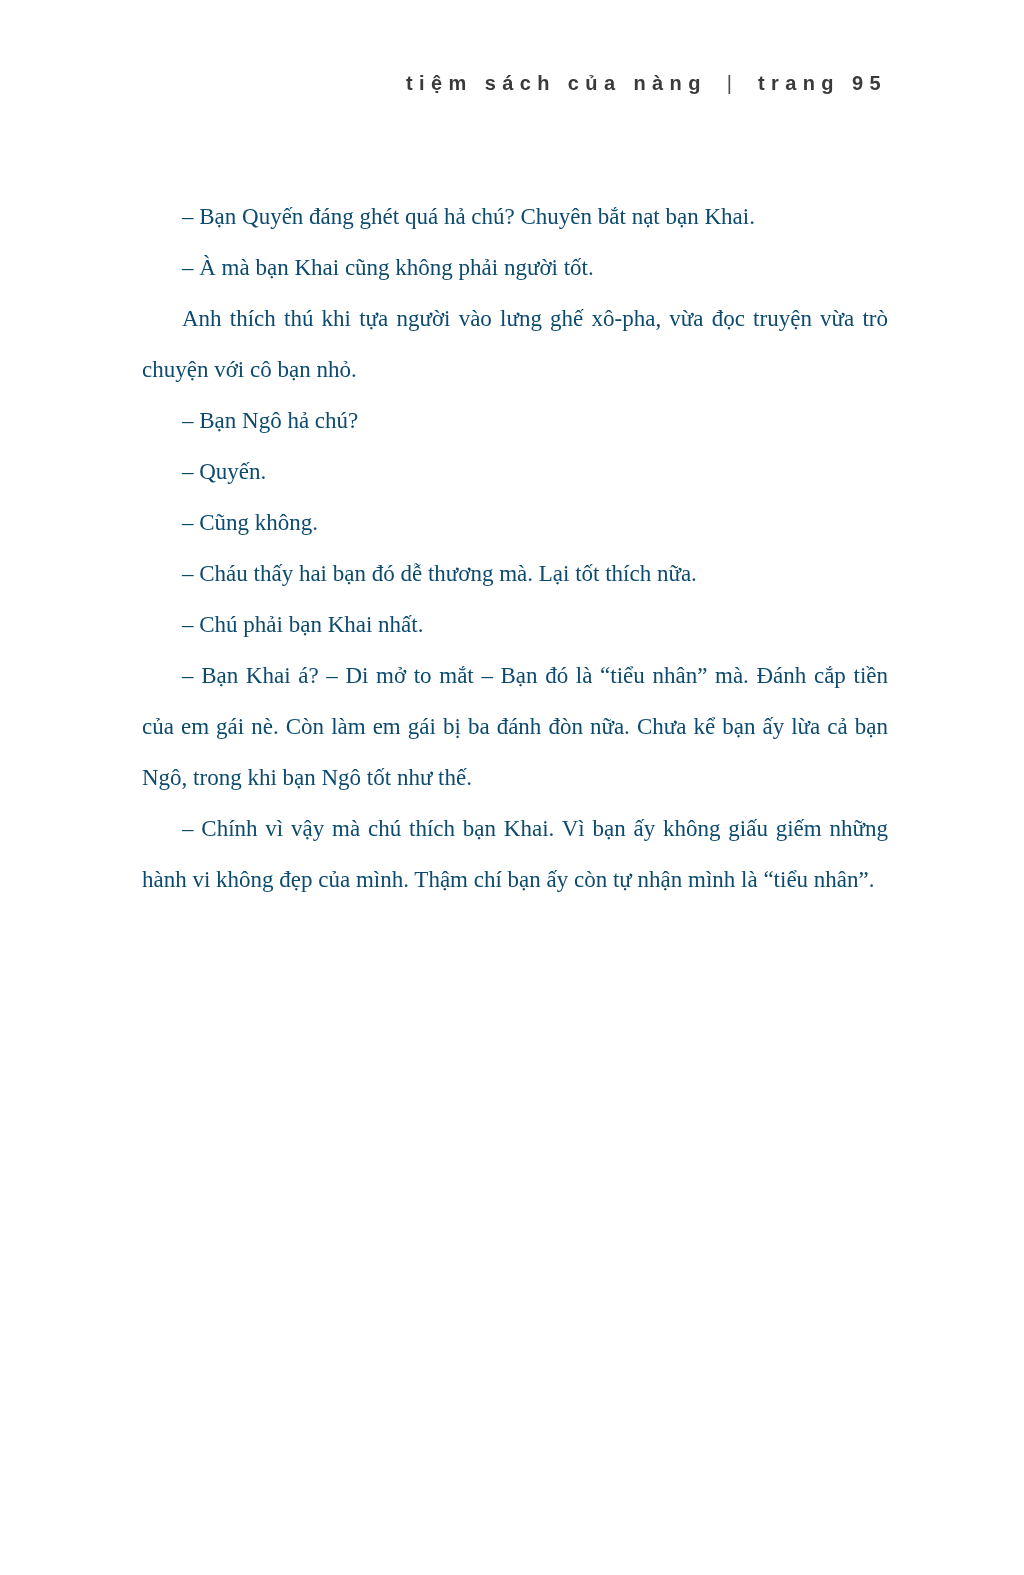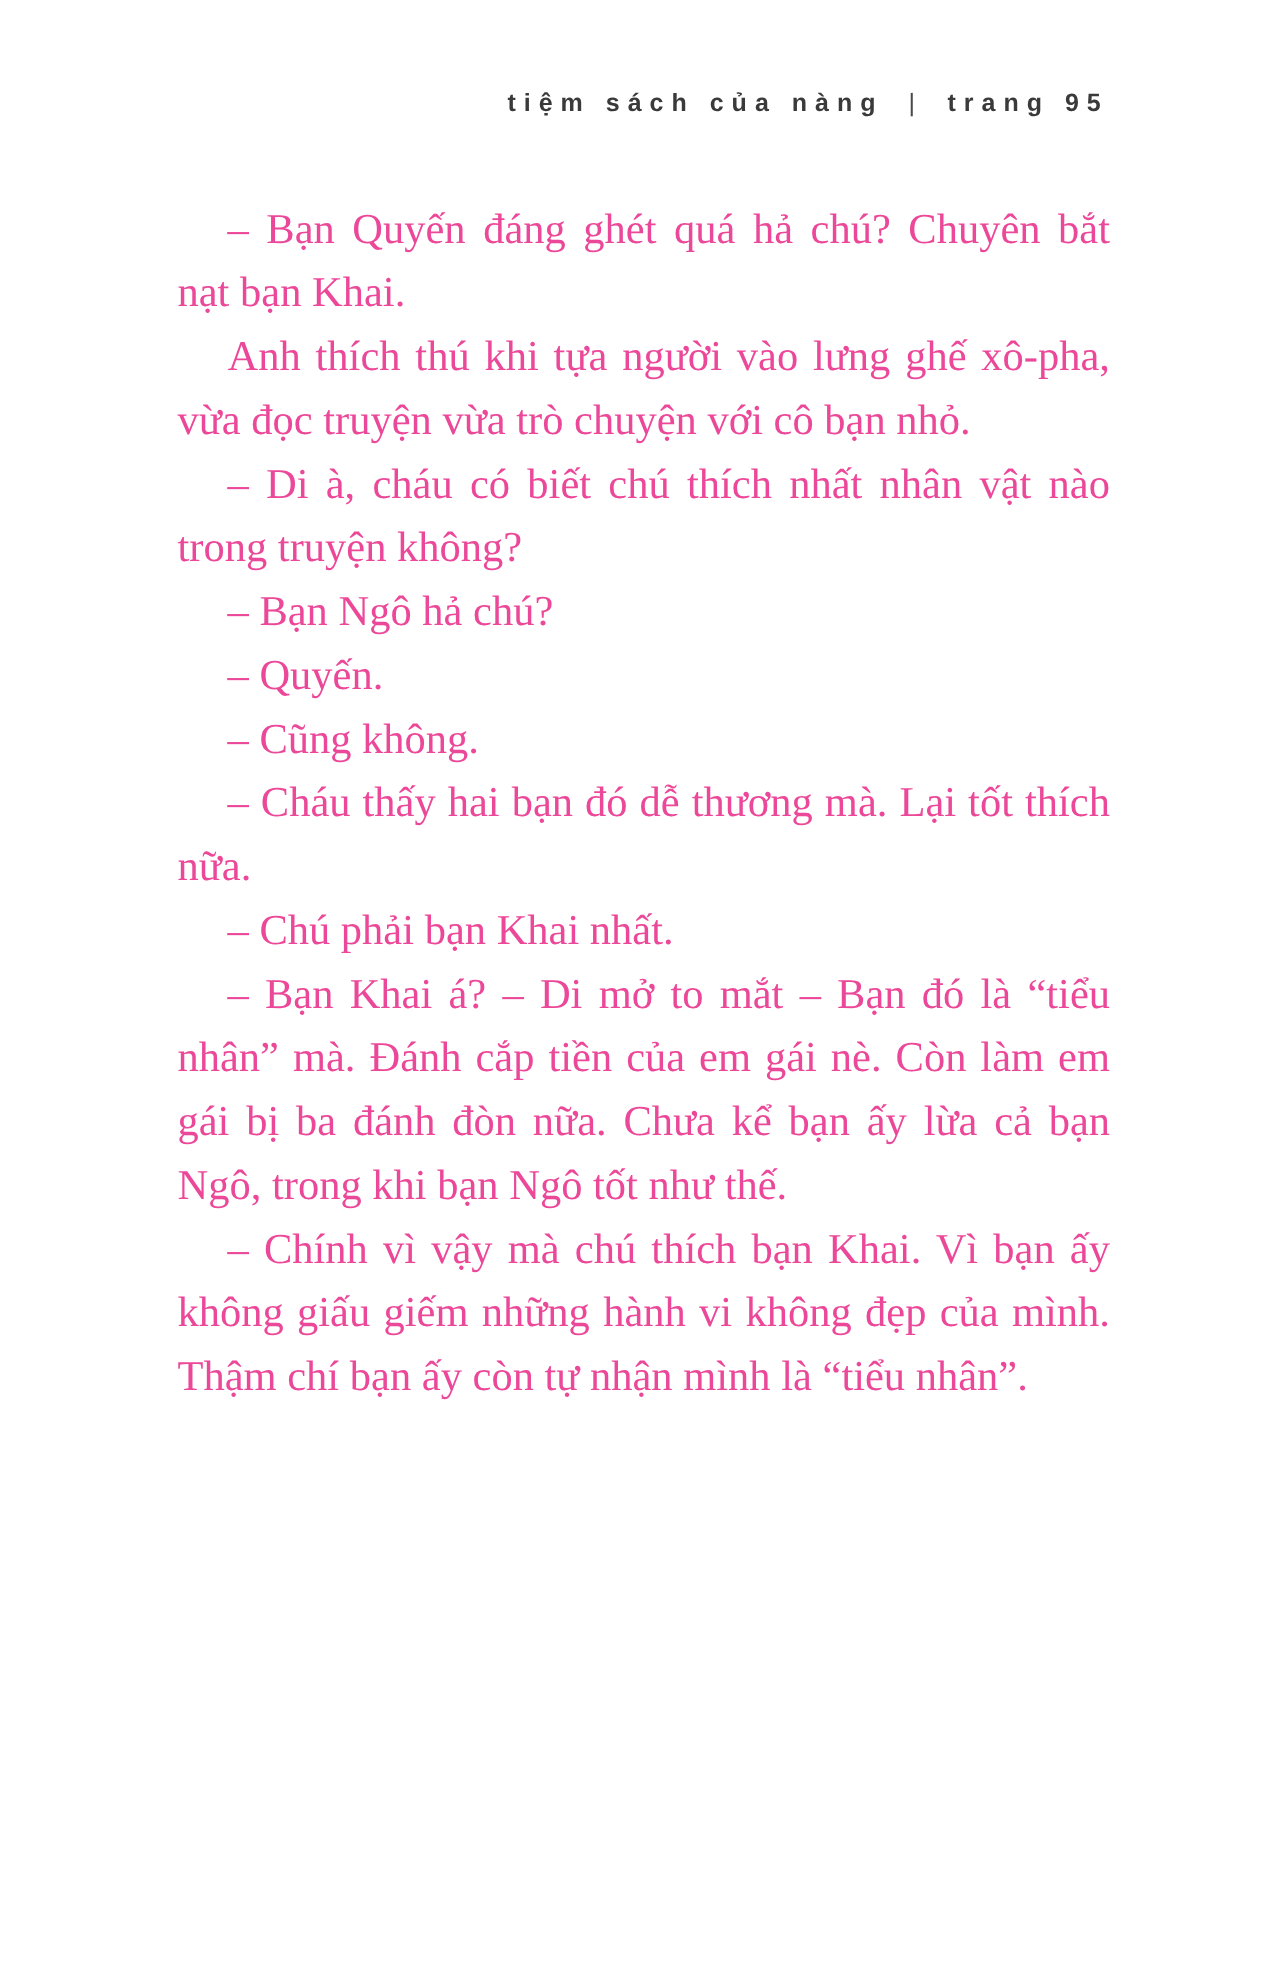--- a/index.html
+++ b/index.html
@@ -29,27 +29,27 @@
     white-space: nowrap;
   }
   .running-header .separator {
     font-weight: 400;
     color: #4a4a4a;
     margin: 0 26px 0 20px;
     letter-spacing: 0;
   }
   .content {
     position: absolute;
-    top: 158px;
+    top: 191px;
     left: 142px;
     width: 746px;
     font-family: "Liberation Serif", "DejaVu Serif", serif;
-    font-size: 34px;
+    font-size: 23px;
     line-height: 51px;
-    color: #ec4899;
+    color: #0c4a6e;
     text-align: justify;
   }
   .content p {
     margin: 0;
     padding: 0;
     text-indent: 40px;
   }
 </style>
 </head>
 <body>
@@ -57,22 +57,22 @@
 <div class="page">
 
   <div class="running-header">
     <span>tiệm sách của nàng</span>
     <span class="separator">|</span>
     <span>trang 95</span>
   </div>
 
   <div class="content">
     <p>– Bạn Quyến đáng ghét quá hả chú? Chuyên bắt nạt bạn Khai.</p>
+    <p>– À mà bạn Khai cũng không phải người tốt.</p>
     <p>Anh thích thú khi tựa người vào lưng ghế xô-pha, vừa đọc truyện vừa trò chuyện với cô bạn nhỏ.</p>
-    <p>– Di à, cháu có biết chú thích nhất nhân vật nào trong truyện không?</p>
     <p>– Bạn Ngô hả chú?</p>
     <p>– Quyến.</p>
     <p>– Cũng không.</p>
     <p>– Cháu thấy hai bạn đó dễ thương mà. Lại tốt thích nữa.</p>
     <p>– Chú phải bạn Khai nhất.</p>
     <p>– Bạn Khai á? – Di mở to mắt – Bạn đó là “tiểu nhân” mà. Đánh cắp tiền của em gái nè. Còn làm em gái bị ba đánh đòn nữa. Chưa kể bạn ấy lừa cả bạn Ngô, trong khi bạn Ngô tốt như thế.</p>
     <p>– Chính vì vậy mà chú thích bạn Khai. Vì bạn ấy không giấu giếm những hành vi không đẹp của mình. Thậm chí bạn ấy còn tự nhận mình là “tiểu nhân”.</p>
   </div>
 
 </div>

